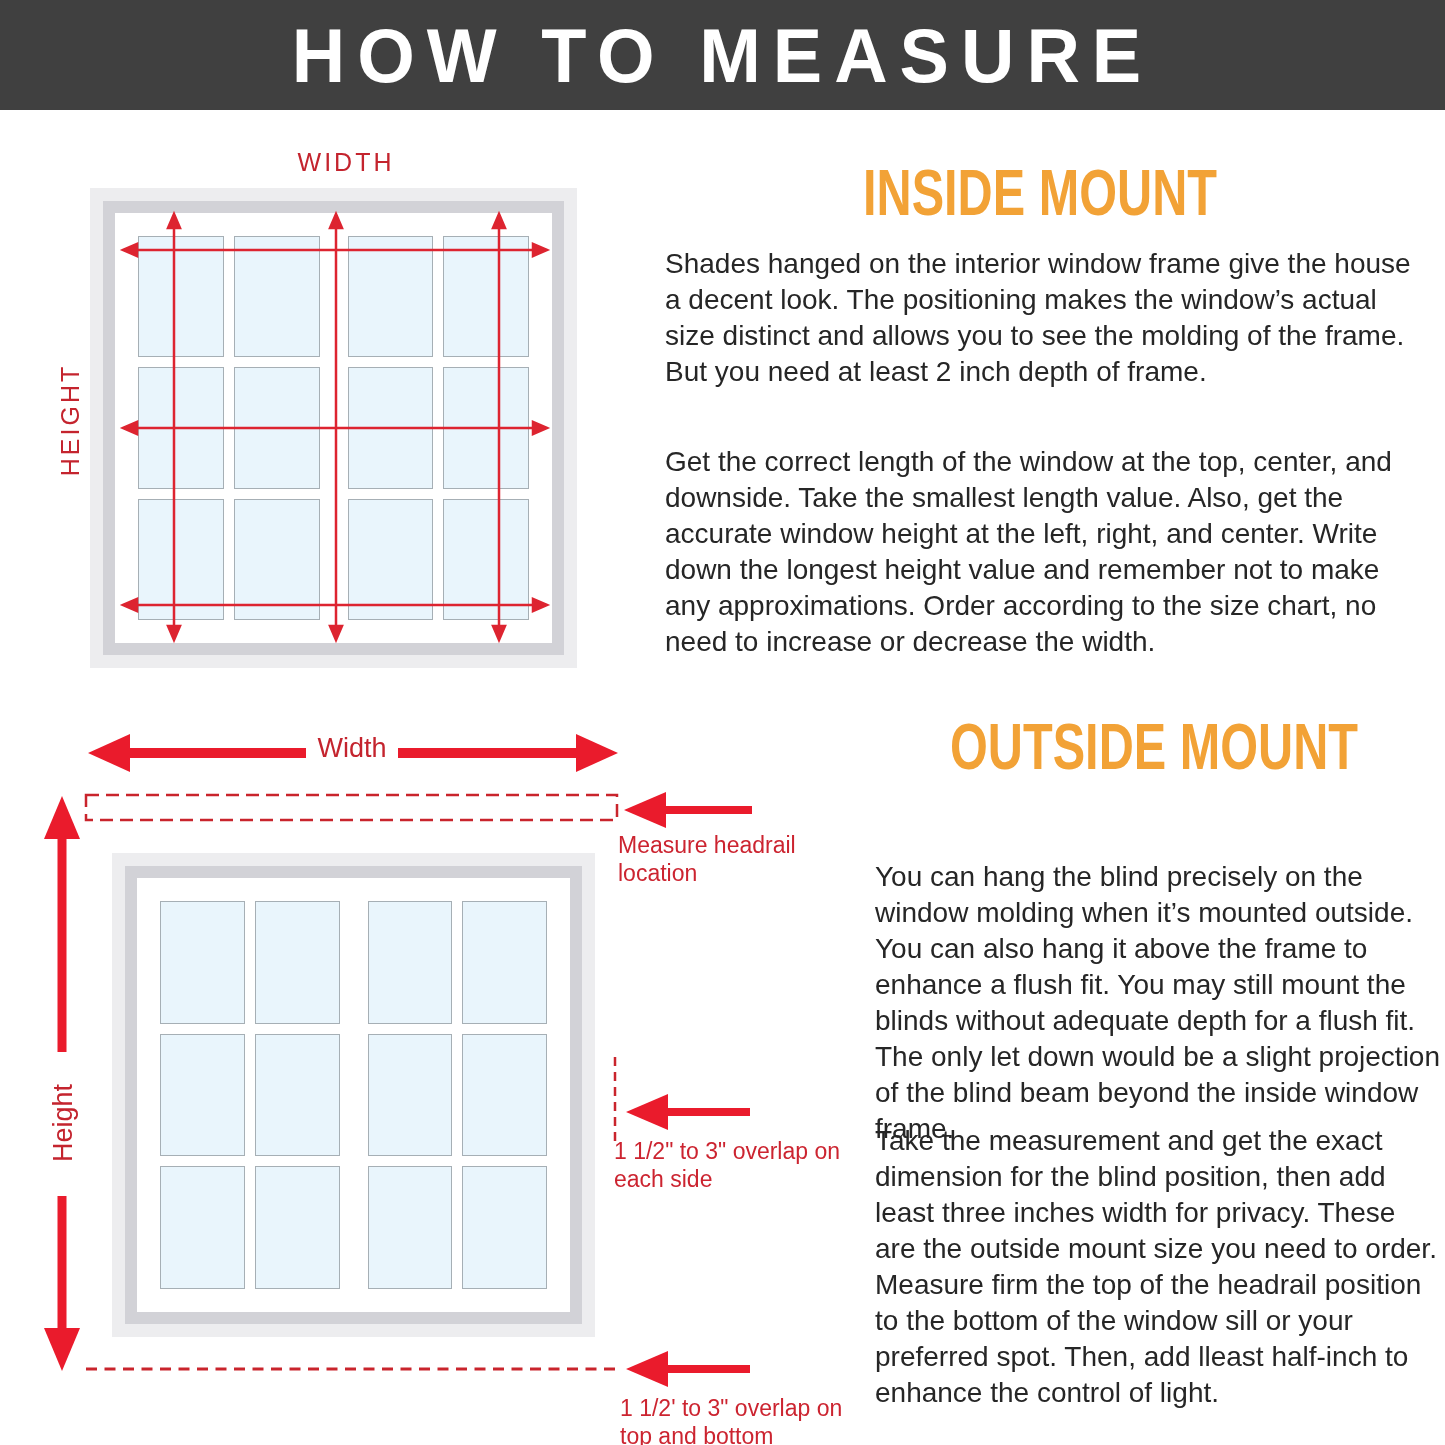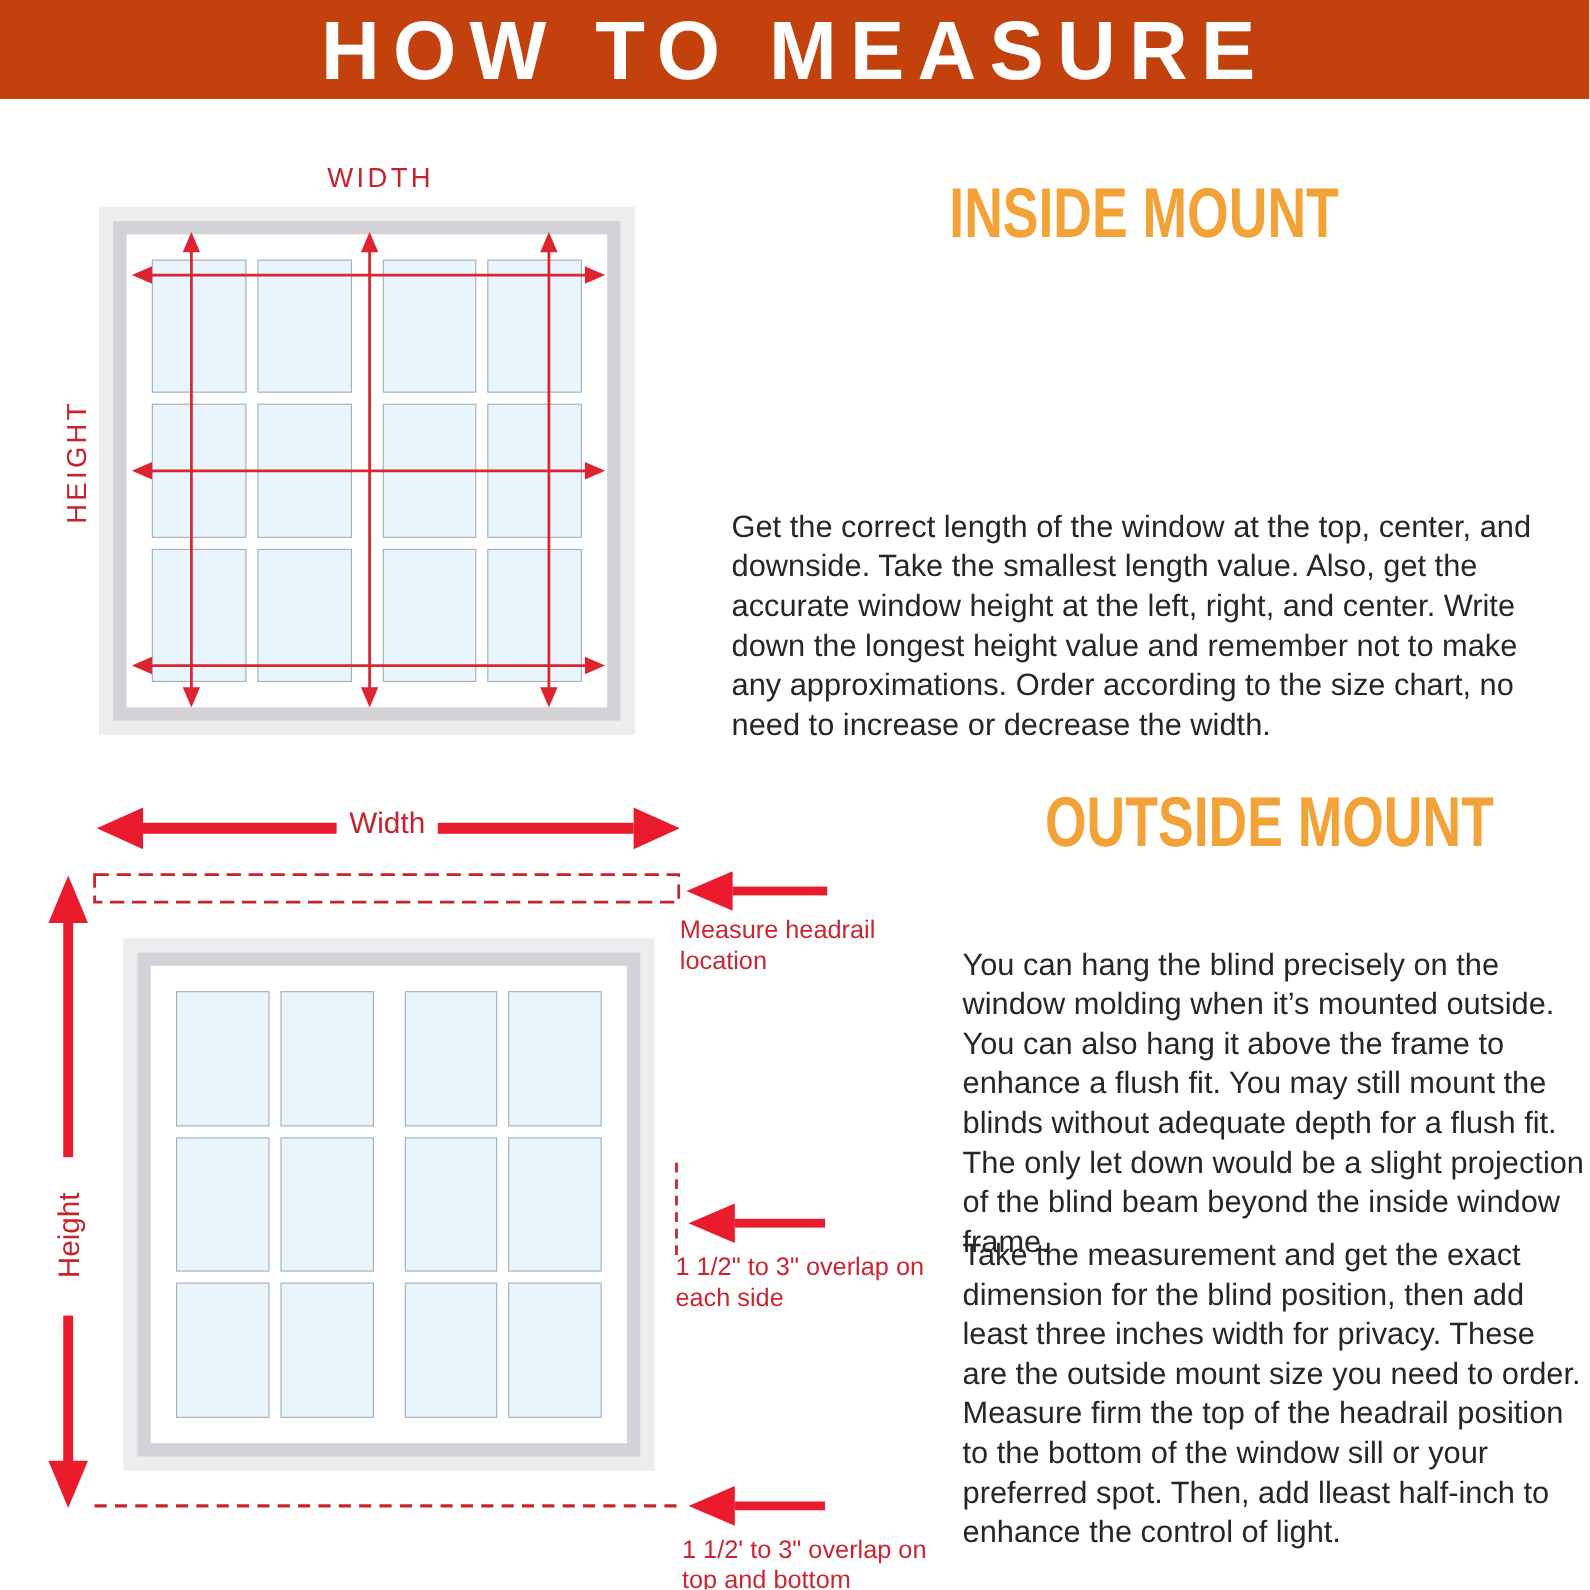--- a/index.html
+++ b/index.html
@@ -1,20 +1,20 @@
 <!DOCTYPE html>
 <html><head>
 <meta charset="utf-8">
 <style>
   html,body{margin:0;padding:0;background:#ffffff;}
   #page{position:relative;width:1445px;height:1445px;background:#ffffff;overflow:hidden;
         font-family:"Liberation Sans","DejaVu Sans",sans-serif;}
 
   
-  .banner{position:absolute;left:0;top:0;width:1445px;height:90px;background:#c2410c;
+  .banner{position:absolute;left:0;top:0;width:1445px;height:110px;background:#404040;
           display:flex;align-items:center;justify-content:center;}
   .banner-title{color:#ffffff;font-size:74px;font-weight:bold;letter-spacing:12px;
                 white-space:nowrap;transform:scaleY(1.02);}
 
   
   .window{position:absolute;background:#EDEDEF;}
   .w-band{position:absolute;inset:13px;background:#D2D2D7;}
   .w-inner{position:absolute;inset:25px;background:#ffffff;}
   .w-grid{position:absolute;inset:48px;display:flex;}
   .w-sash{flex:1;display:grid;grid-template-columns:1fr 1fr;grid-template-rows:1fr 1fr 1fr;gap:10px;}
@@ -146,19 +146,20 @@
     </g>
 
     <g stroke="#C9242C" fill="none">
       <rect x="86" y="795" width="531" height="25" stroke-width="2.5" stroke-dasharray="13 7"></rect>
       <line x1="615" y1="1057" x2="615" y2="1143" stroke-width="2.5" stroke-dasharray="9 6"></line>
       <line x1="86" y1="1369" x2="618" y2="1369" stroke-width="3" stroke-dasharray="11 7.5"></line>
     </g>
   </svg>
 
   <div class="section-title" style="left:790px;top:156px;">INSIDE MOUNT</div>
-  <div class="para" style="left:665px;top:461px;width:748px;">Get the correct length of the window at the top, center, and downside. Take the smallest length value. Also, get the accurate window height at the left, right, and center. Write down the longest height value and remember not to make any approximations. Order according to the size chart, no need to increase or decrease the width.</div>
+  <div class="para" style="left:665px;top:246px;width:748px;">Shades hanged on the interior window frame give the house a decent look. The positioning makes the window’s actual size distinct and allows you to see the molding of the frame. But you need at least 2 inch depth of frame.</div>
+  <div class="para" style="left:665px;top:444px;width:748px;">Get the correct length of the window at the top, center, and downside. Take the smallest length value. Also, get the accurate window height at the left, right, and center. Write down the longest height value and remember not to make any approximations. Order according to the size chart, no need to increase or decrease the width.</div>
 
   <div class="section-title" style="left:890px;top:710px;">OUTSIDE MOUNT</div>
   <div class="para" style="left:875px;top:839px;width:566px;margin-top:20px;">You can hang the blind precisely on the window molding when it’s mounted outside. You can also hang it above the frame to enhance a flush fit. You may still mount the blinds without adequate depth for a flush fit. The only let down would be a slight projection of the blind beam beyond the inside window frame.</div>
   <div class="para" style="left:875px;top:1123px;width:566px;">Take the measurement and get the exact dimension for the blind position, then add least three inches width for privacy. These are the outside mount size you need to order. Measure firm the top of the headrail position to the bottom of the window sill or your preferred spot. Then, add lleast half-inch to enhance the control of light.</div>
 
 </div>
 
 </body></html>

